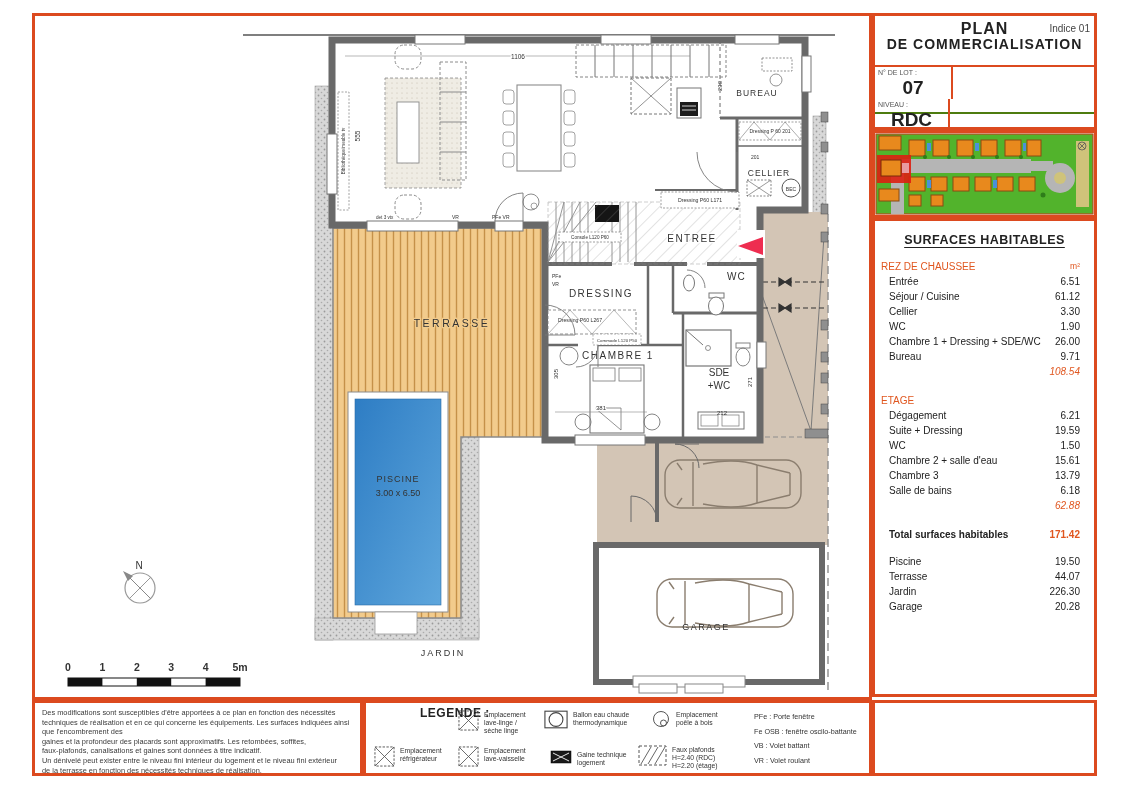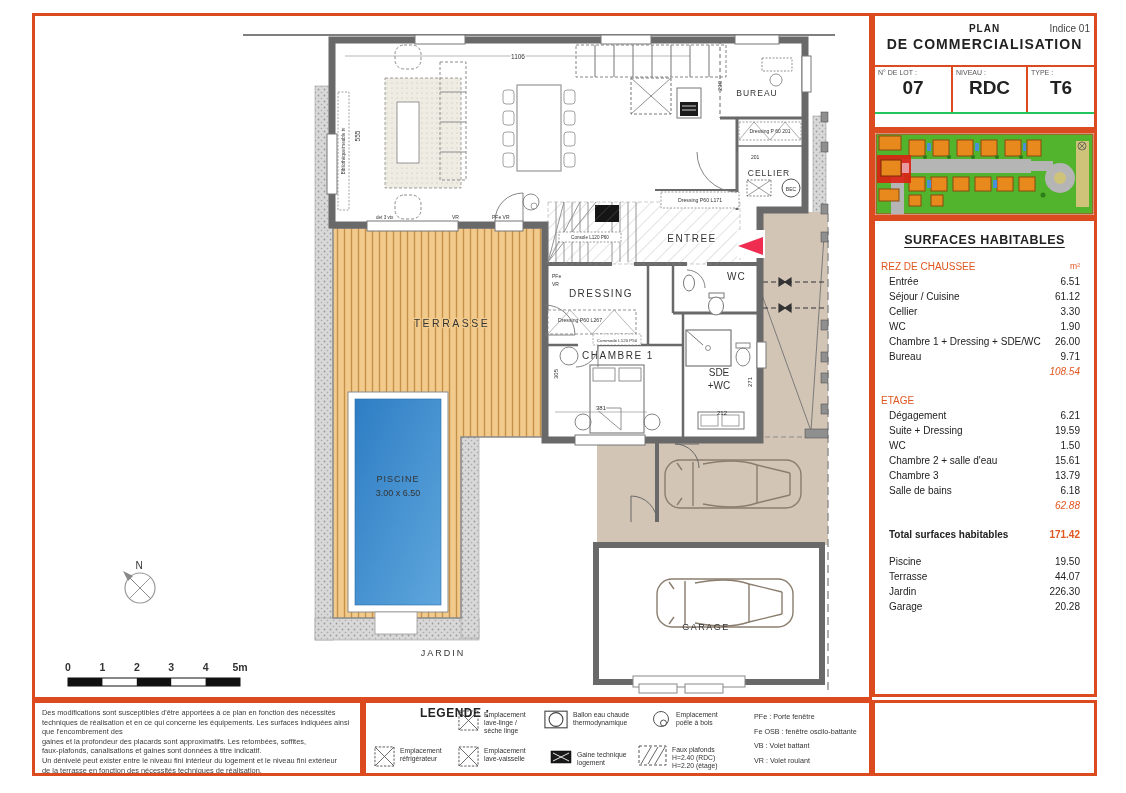--- a/index.html
+++ b/index.html
@@ -4,23 +4,23 @@
 <style>
   html,body{margin:0;padding:0;background:#fff;}
   body{width:1126px;height:793px;position:relative;font-family:"Liberation Sans",sans-serif;overflow:hidden;}
   .obox{position:absolute;box-sizing:border-box;border:3px solid #dc4a1f;background:#fff;}
   svg{display:block;}
   svg text{font-family:"Liberation Sans",sans-serif;fill:#333;}
 
   
   #title-box .tb-top{height:44px;border-bottom:2px solid #dc4a1f;position:relative;text-align:center;}
   .indice{position:absolute;top:2px;right:4px;font-size:10px;color:#444;}
-  .t1{font-size:10px;font-weight:bold;letter-spacing:1px;margin-top:5px;line-height:15px;color:#222;}
+  .t1{font-size:16px;font-weight:bold;letter-spacing:1px;margin-top:5px;line-height:15px;color:#222;}
   .t2{font-size:14px;font-weight:bold;letter-spacing:1px;line-height:16px;color:#222;}
-  #title-box .tb-mid{height:45px;border-bottom:2px solid #22c55e;display:flex;}
+  #title-box .tb-mid{height:45px;border-bottom:2px solid #4d7c0f;display:flex;flex-direction:column;}
   .tb-cell{box-sizing:border-box;position:relative;}
   .tb-cell.b{border-right:2px solid #dc4a1f;}
   .tb-label{font-size:7px;color:#555;padding:2px 0 0 3px;}
   .tb-value{font-size:19px;font-weight:bold;text-align:center;color:#222;margin-top:1px;}
   #title-box .tb-bot{height:22px;display:flex;}
   .tb-date{width:111px;border-right:2px solid #dc4a1f;font-size:10.5px;text-align:center;line-height:20px;color:#222;box-sizing:border-box;}
   .tb-maj{flex:1;display:flex;align-items:center;justify-content:center;gap:3px;}
   .tb-maj .lbl{font-size:6.5px;color:#444;}
   .tb-maj .val{font-size:10.5px;color:#222;}
 

